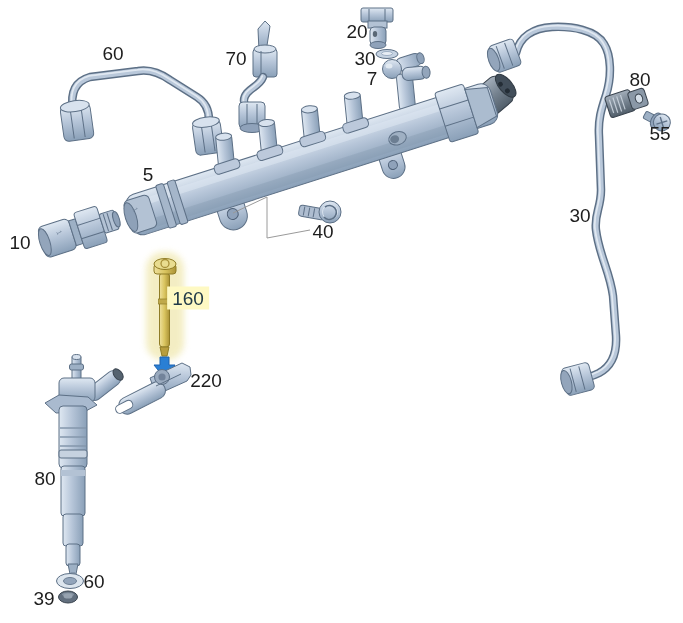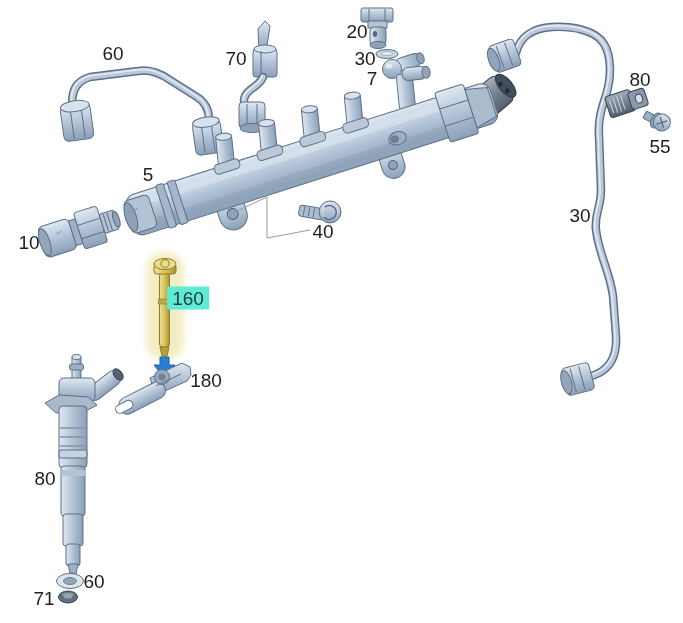--- a/index.html
+++ b/index.html
@@ -2,21 +2,21 @@
 <html><head>
 <meta charset="utf-8">
 <style>
   html,body{margin:0;padding:0;background:#fff;}
   .stage{position:relative;width:683px;height:623px;background:#ffffff;overflow:hidden;
          font-family:"Liberation Sans",sans-serif;}
   .stage svg{position:absolute;left:0;top:0;}
   .callout{position:absolute;transform:translate(-50%,-50%);
            font:19px "Liberation Sans",sans-serif;color:#1d1d1d;
            letter-spacing:0;white-space:nowrap;line-height:1;user-select:none;}
-  .callout.selected{background:#5eead4;color:#223b48;padding:2px 5px;text-align:right;}
+  .callout.selected{background:#fef9c3;color:#223b48;padding:2px 5px;text-align:right;}
   
   .m{fill:url(#gm);stroke:#5d7086;stroke-width:1}
   .mh{fill:url(#gmh);stroke:#5d7086;stroke-width:1}
   .s{stroke:#5d7086;stroke-width:1}
   .dk{fill:url(#gd);stroke:#39434e;stroke-width:1}
   .tube-o{fill:none;stroke:#5d7086;stroke-width:8.5;stroke-linecap:round;stroke-linejoin:round}
   .tube-m{fill:none;stroke:#b9c8da;stroke-width:5.6;stroke-linecap:round;stroke-linejoin:round}
   .tube-h{fill:none;stroke:#e4ebf3;stroke-width:1.8;stroke-linecap:round;stroke-linejoin:round;opacity:.9}
   .mark{font:7px "Liberation Sans",sans-serif;fill:#76889e}
 </style>
@@ -283,28 +283,28 @@
   </g>
 
   <g>
     <ellipse cx="68" cy="597" rx="9.5" ry="6" fill="#626f7e" stroke="#39434e" stroke-width="1"></ellipse>
     <ellipse cx="68" cy="594.5" rx="6" ry="2" fill="#8b98a6" opacity="0.9"></ellipse>
     <ellipse cx="68" cy="596" rx="4.5" ry="2.6" fill="#97a3b0"></ellipse>
   </g>
 </svg>
 
   <div class="callout" style="left:148px;top:174px">5</div>
-  <div class="callout" style="left:29px;top:242px">10</div>
+  <div class="callout" style="left:20px;top:242px">10</div>
   <div class="callout" style="left:372px;top:78px">7</div>
   <div class="callout" style="left:357px;top:31px">20</div>
   <div class="callout" style="left:365px;top:58px">30</div>
   <div class="callout" style="left:323px;top:231px">40</div>
   <div class="callout" style="left:580px;top:215px">30</div>
   <div class="callout" style="left:640px;top:79px">80</div>
-  <div class="callout" style="left:660px;top:146px">55</div>
+  <div class="callout" style="left:660px;top:133px">55</div>
   <div class="callout" style="left:113px;top:53px">60</div>
   <div class="callout" style="left:236px;top:58px">70</div>
   <div class="callout" style="left:45px;top:478px">80</div>
-  <div class="callout" style="left:44px;top:598px">71</div>
+  <div class="callout" style="left:44px;top:598px">39</div>
   <div class="callout" style="left:94px;top:581px">60</div>
-  <div class="callout" style="left:206px;top:380px">180</div>
+  <div class="callout" style="left:206px;top:380px">220</div>
   <div class="callout selected" style="left:188px;top:298px">160</div>
 </div>
 
 </body></html>

